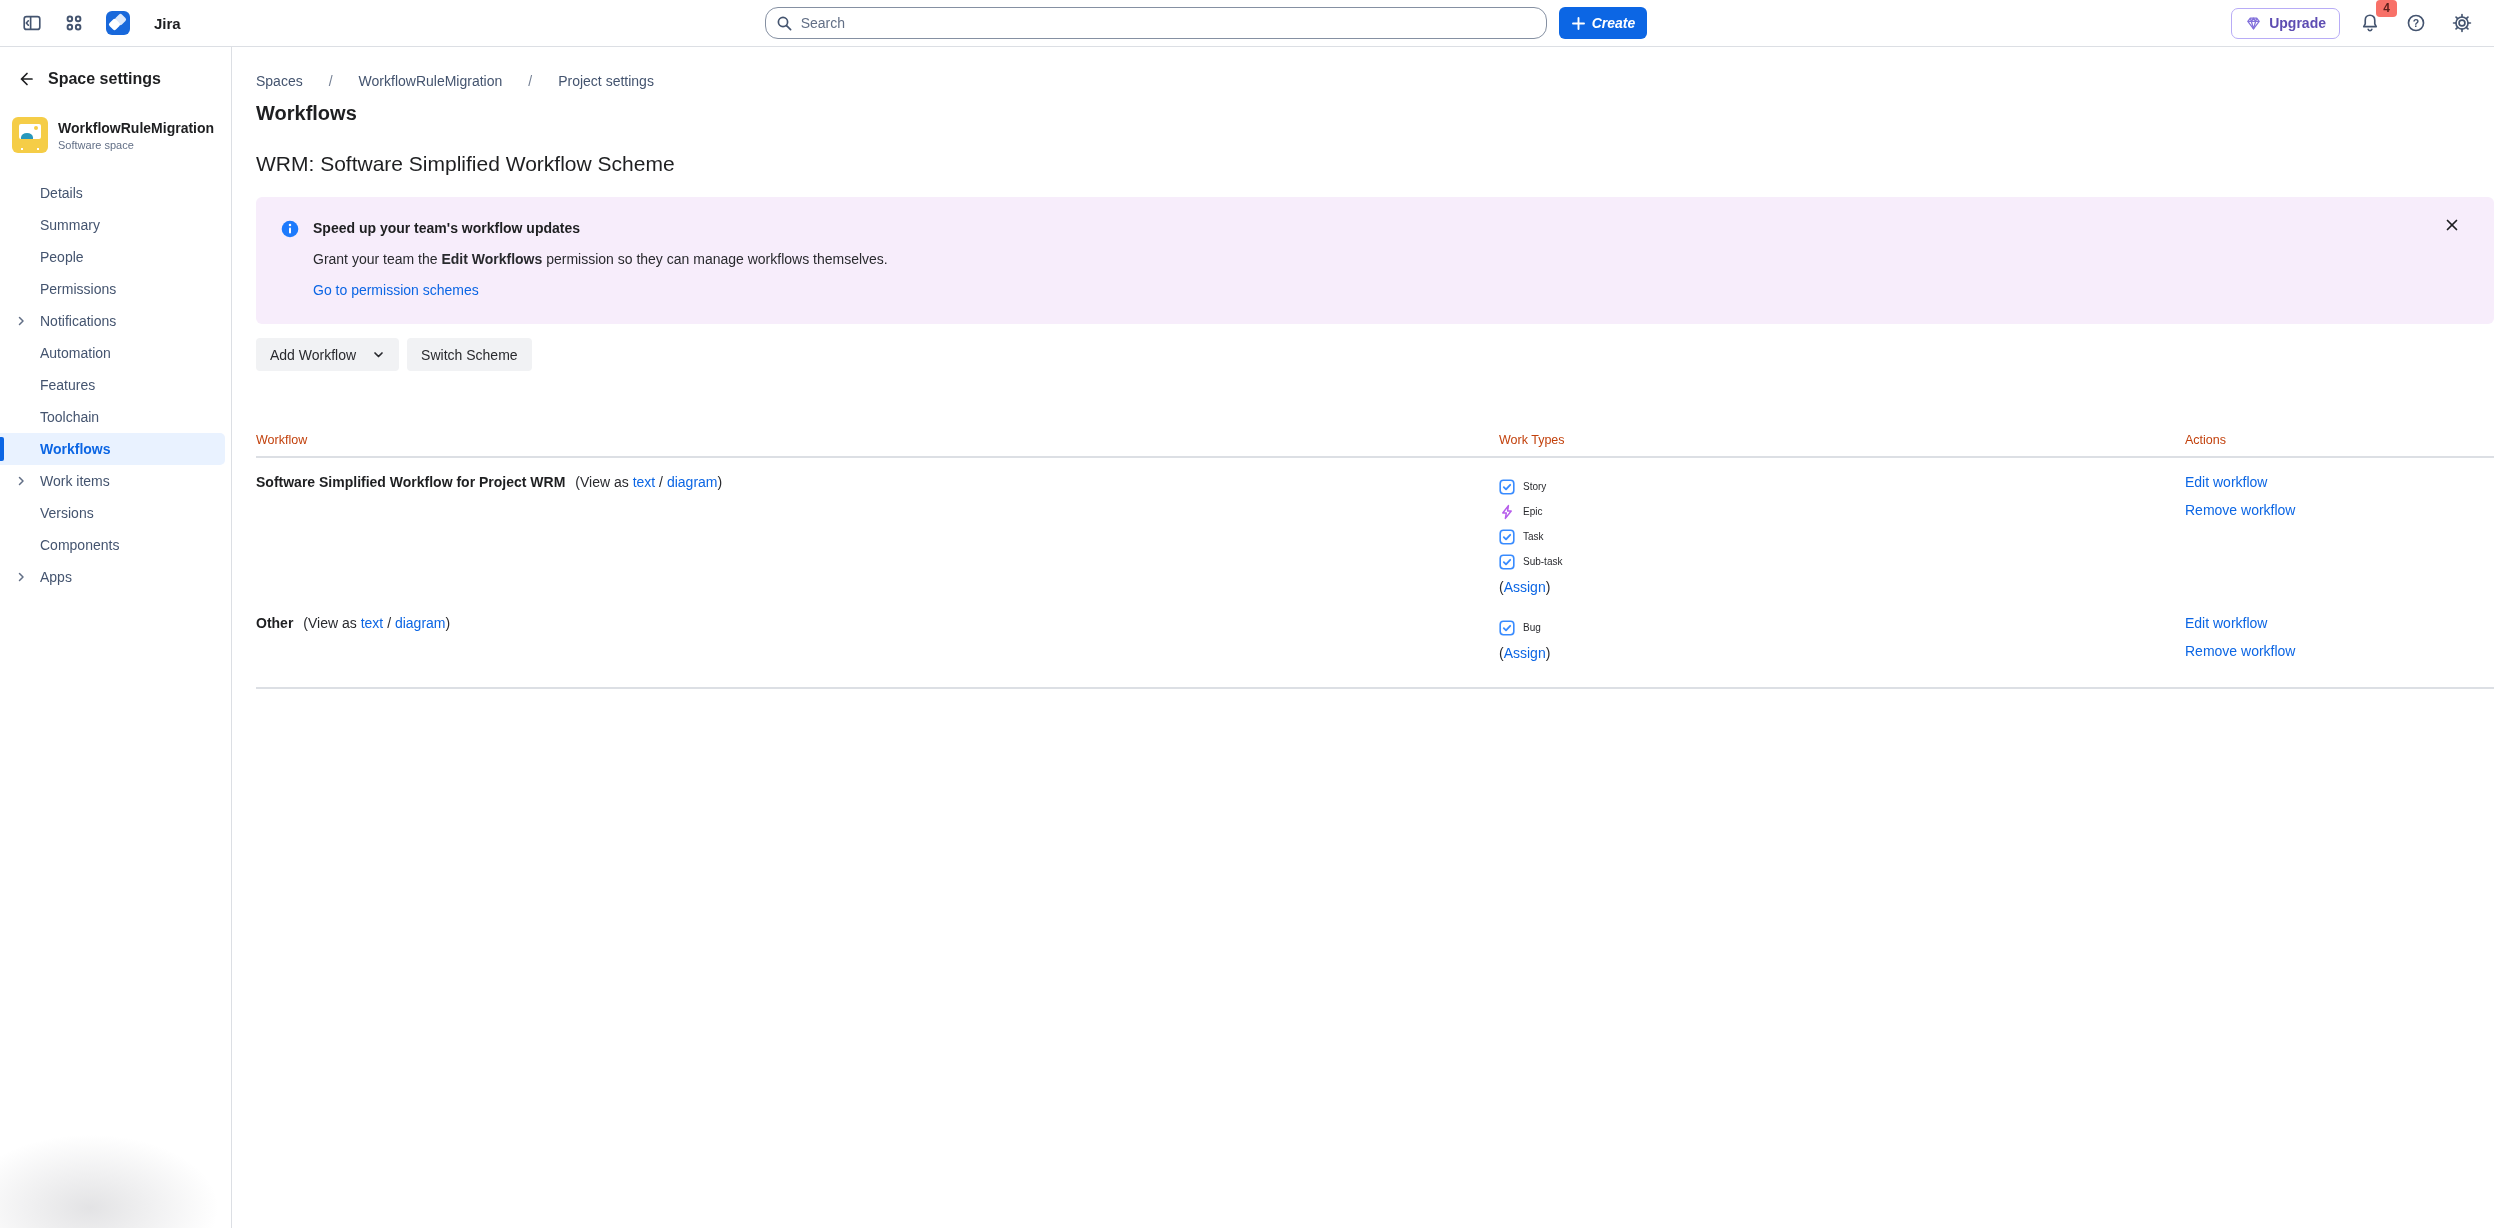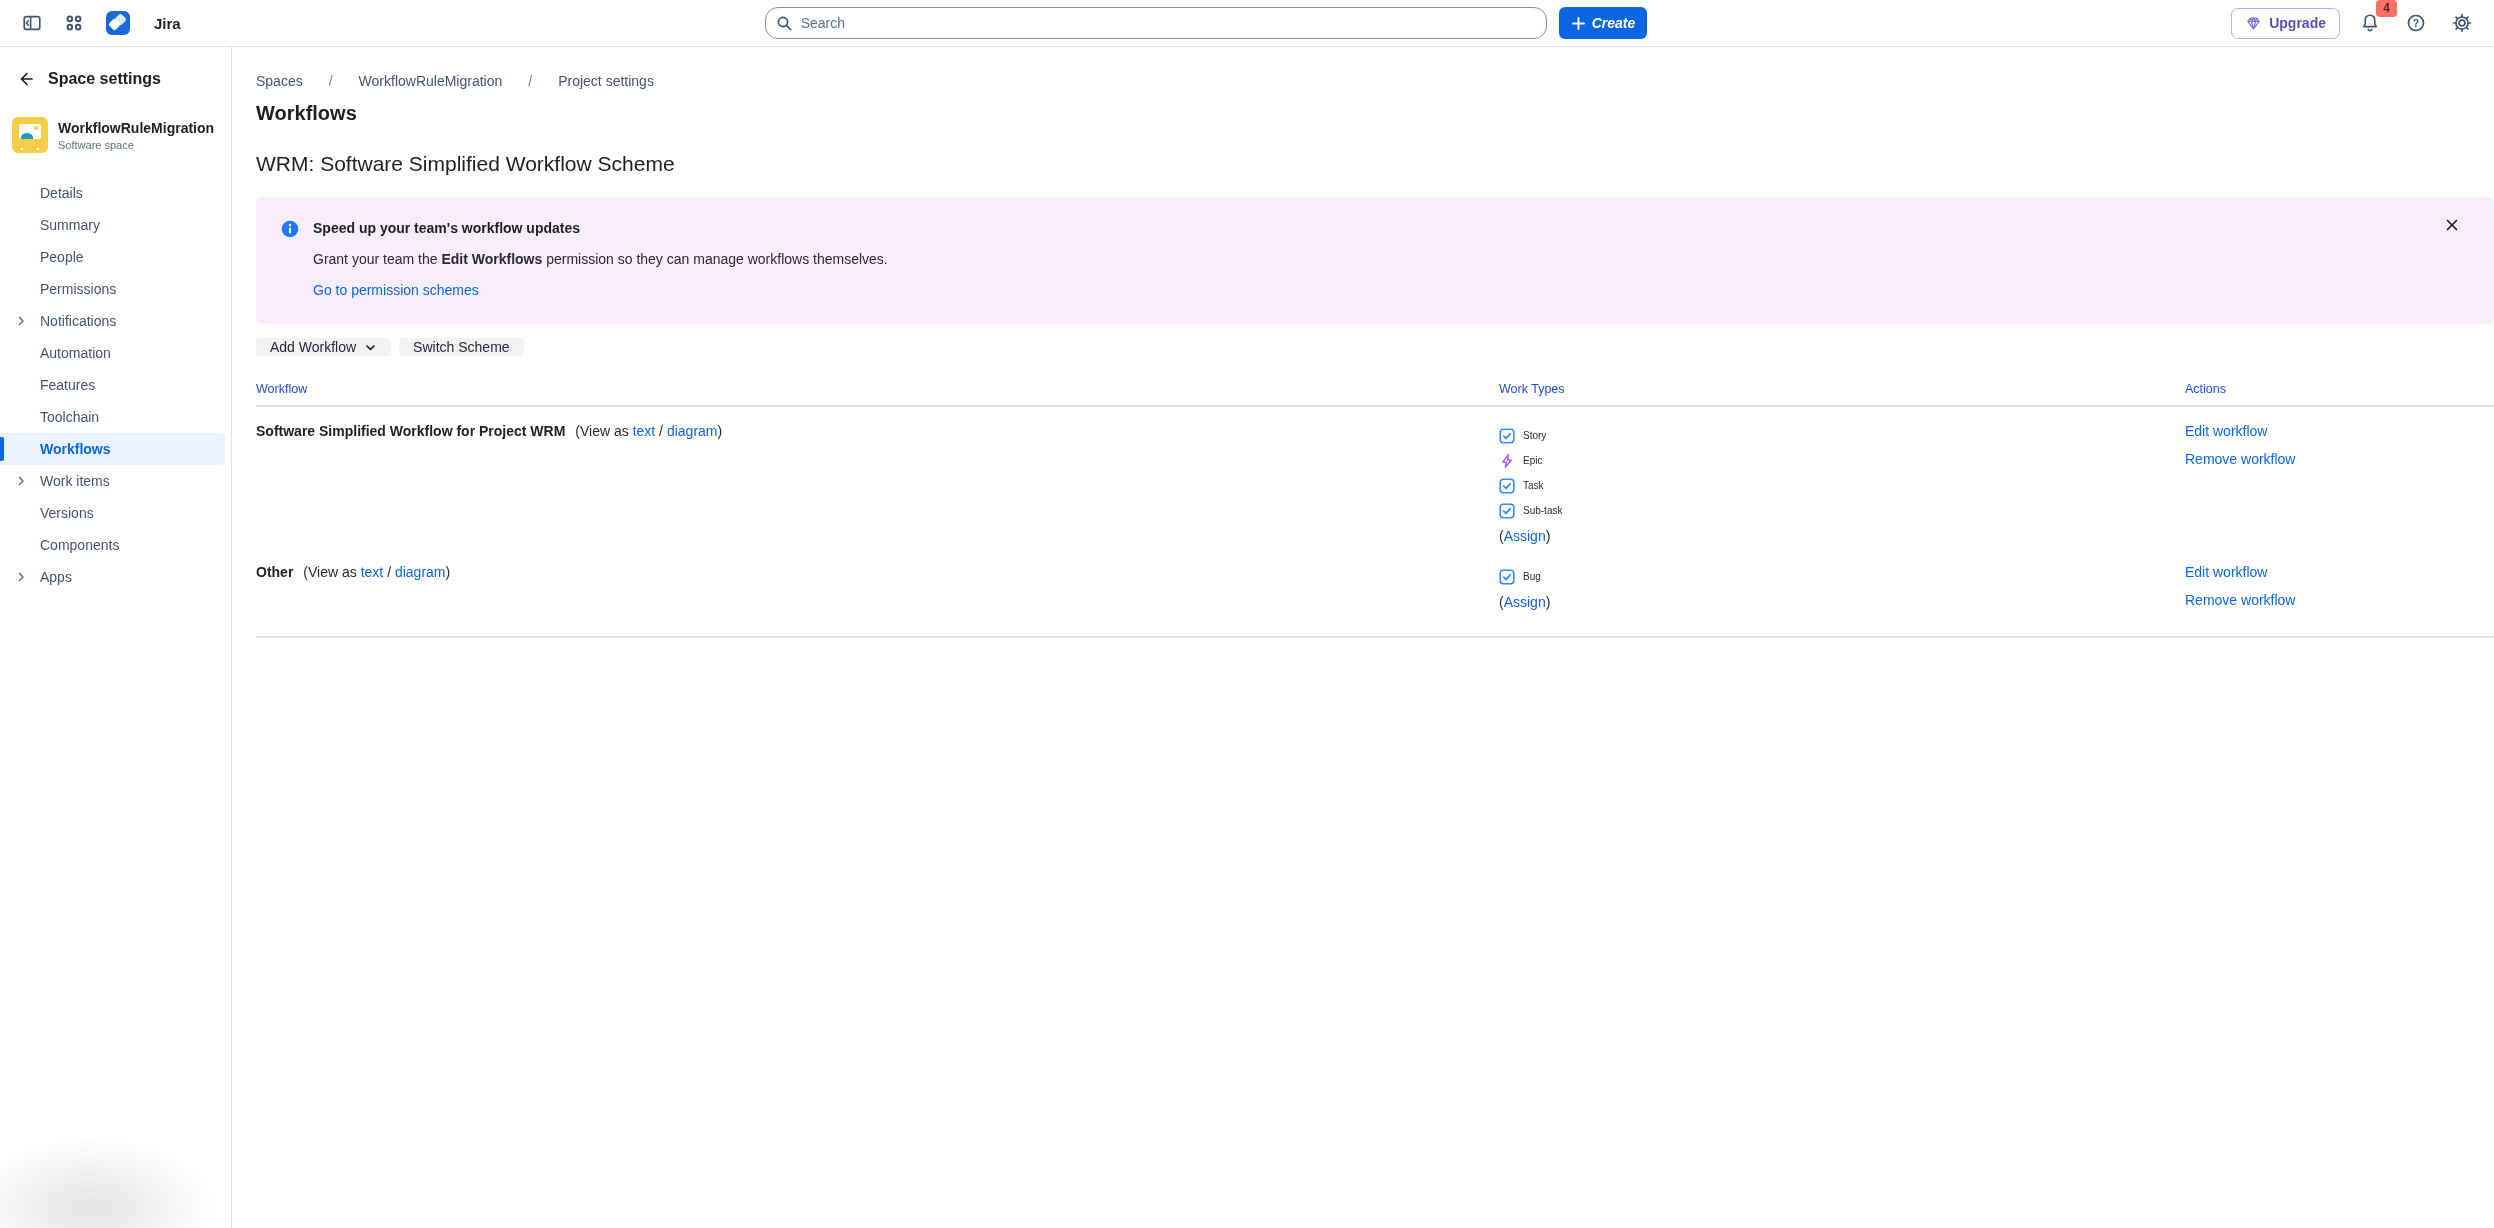--- a/index.html
+++ b/index.html
@@ -73,28 +73,28 @@
     display:flex; gap:13px; position:relative; margin-right:0; }
   .banner-texts .b-title { font-size:14px; font-weight:700; color:#1e1f21; line-height:16px; }
   .banner-texts .b-body { font-size:14px; color:#292a2e; margin-top:15px; line-height:16px; }
   .banner-texts .b-body b { font-weight:700; }
   .banner-texts .b-link { margin-top:15px; line-height:16px; }
   .link { color:#0c66e4; text-decoration:none; font-size:14px; cursor:pointer; }
   .banner-close { position:absolute; top:16px; right:30px; background:none; border:none; cursor:pointer;
     width:24px; height:24px; display:flex; align-items:center; justify-content:center; }
 
   .toolbar { display:flex; gap:8px; margin-top:14px; }
-  .gray-btn { height:18px; background:#f1f2f4; border:none; border-radius:4px; padding:2px 14px;
-    font-size:14px; font-weight:500; color:#292a2e; display:flex; align-items:center; gap:8px;
+  .gray-btn { height:33px; background:#f1f2f4; border:none; border-radius:4px; padding:2px 14px;
+    font-size:14px; font-weight:500; color:#292a2e; display:flex; align-items:center; gap:16px;
     cursor:pointer; font-family:"Liberation Sans", sans-serif; }
 
   .wf-table { margin-top:20px; }
   .t-row { display:grid; grid-template-columns:1243px 686px 1fr; }
   .t-head { padding:6px 0 9px 0; border-bottom:2px solid #dcdfe4; }
-  .t-head .th { font-size:12.5px; font-weight:500; color:#1d4ed8; }
+  .t-head .th { font-size:12.5px; font-weight:500; color:#c2410c;margin-top:36px; }
   .t-body1 { padding-top:16px; }
   .t-body2 { margin-top:16px; padding-bottom:16px; border-bottom:2px solid #dcdfe4; }
   .wf-name { font-size:14px; color:#1e1f21; }
   .wf-name b { font-weight:700; }
   .view-as { margin-left:10px; font-size:14px; color:#292a2e; }
   .wt-line { display:flex; align-items:center; gap:8px; height:25px; font-size:10px; color:#292a2e; }
   .assign-line { height:25px; display:flex; align-items:center; font-size:14px; color:#292a2e; }
   .action-line { height:28px; display:flex; align-items:flex-start; font-size:14px; }
 
   svg { display:block; }

